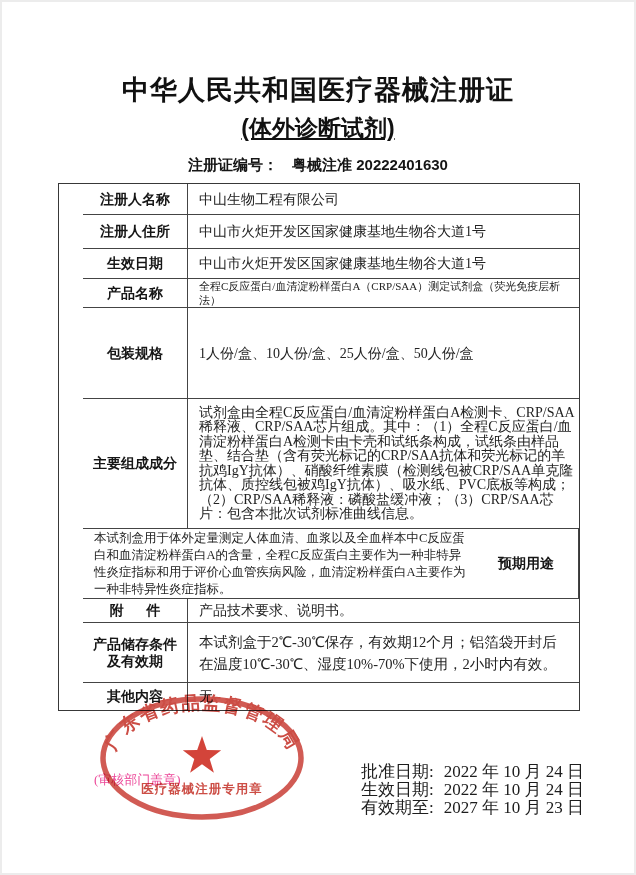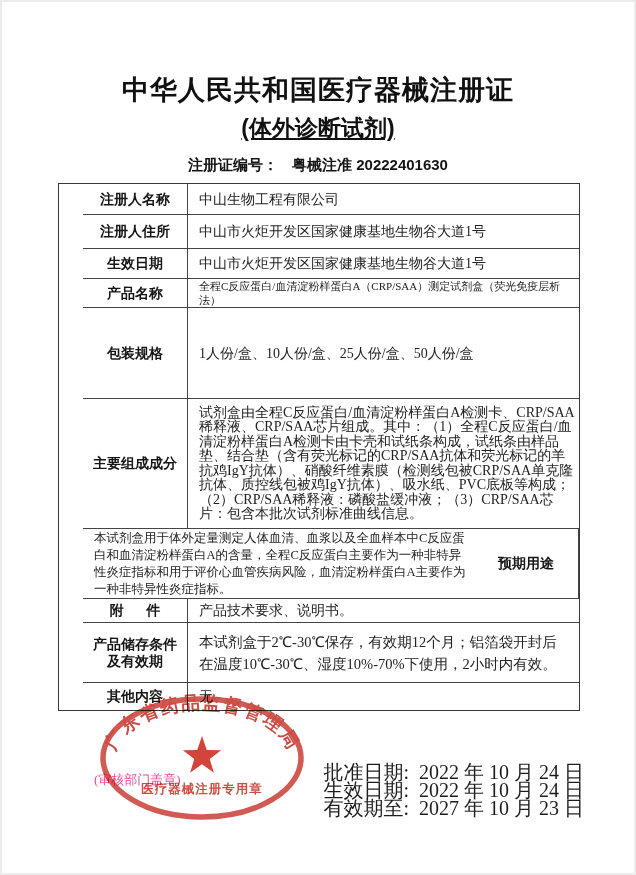--- a/index.html
+++ b/index.html
@@ -47,21 +47,21 @@
   .r8 .value{font-size:14.5px;line-height:22px;}
   .r8 .label span{max-width:90px;display:inline-block;}
   .wide-label{letter-spacing:1.6em;text-indent:1.6em;white-space:nowrap;}
   .footer-left{
     position:absolute;left:58px;top:770px;
     font-size:15px;color:#262626;line-height:20px;
   }
   .footer-left .seal-note{font-size:13px;margin-left:36px;color:#ec4899;}
   .footer-dates{
     position:absolute;right:52px;top:763px;text-align:right;
-    font-size:20px;color:#1d1d1d;line-height:18px;
+    font-size:17px;color:#1d1d1d;line-height:18px;
   }
   .footer-dates .d-row span{display:inline-block;}
   .footer-dates .d-label{margin-right:10px;}
   .stamp{
     position:absolute;left:96px;top:694px;width:212px;height:132px;
     mix-blend-mode:multiply;opacity:0.88;pointer-events:none;
   }
   .stamp svg{width:100%;height:100%;}
   .stamp text{font-family:"Liberation Sans", sans-serif;font-weight:bold;}
 </style>

